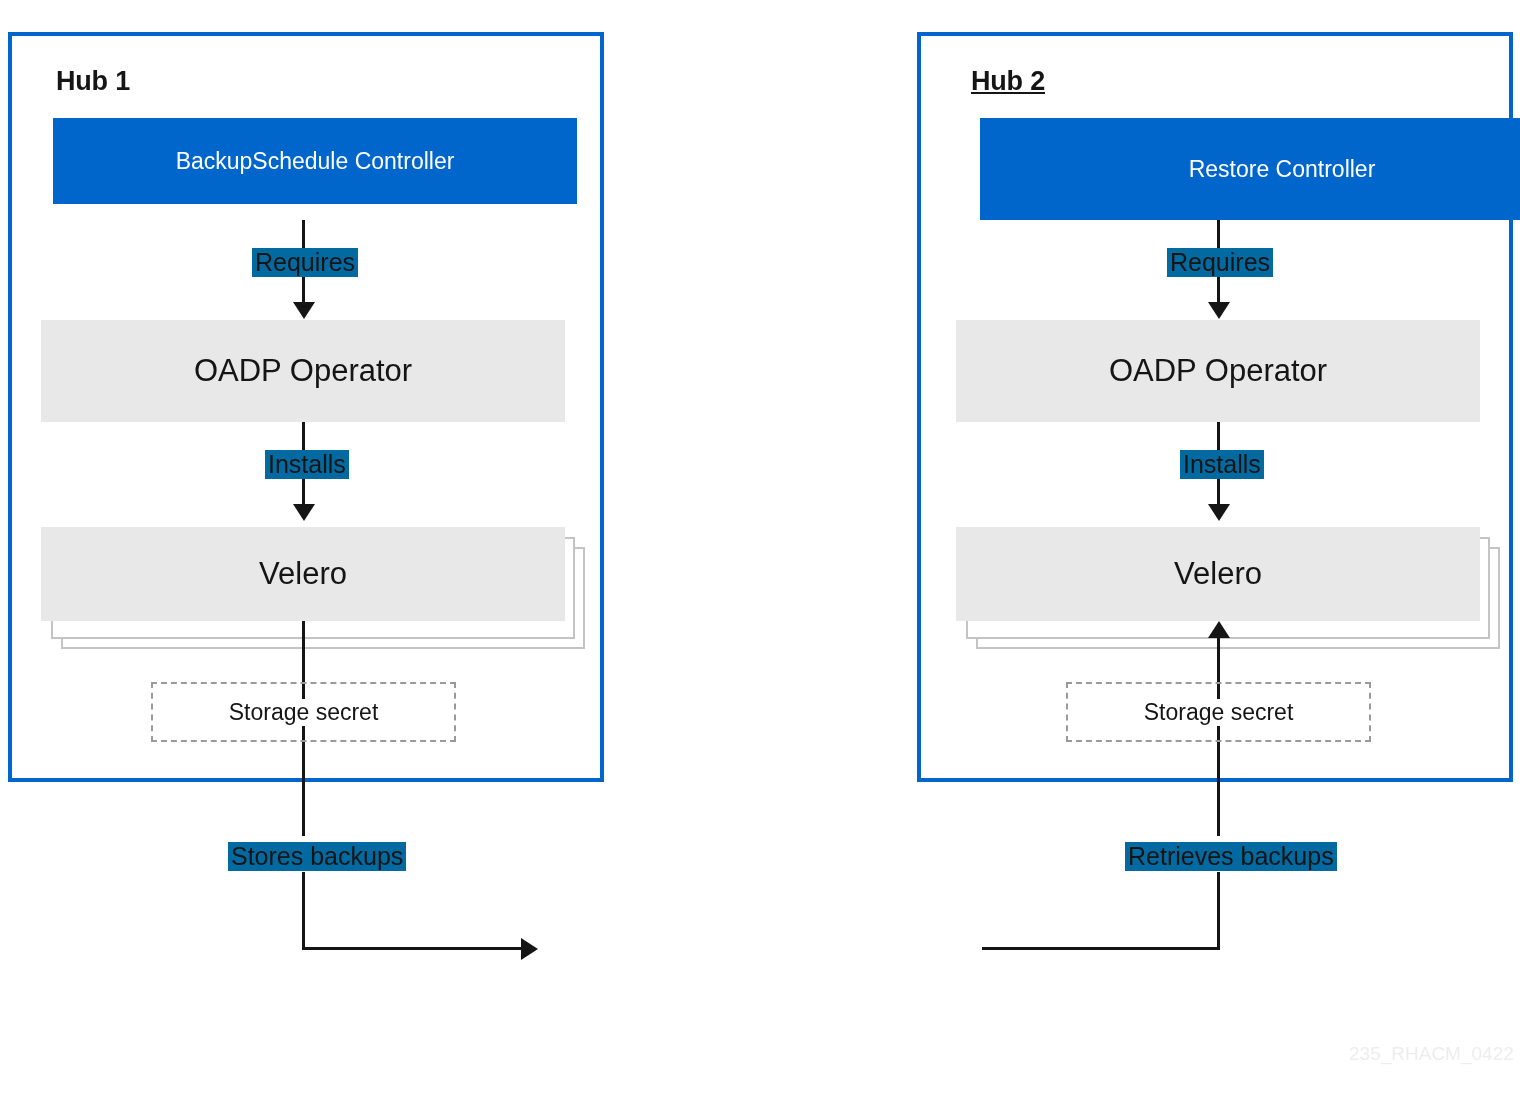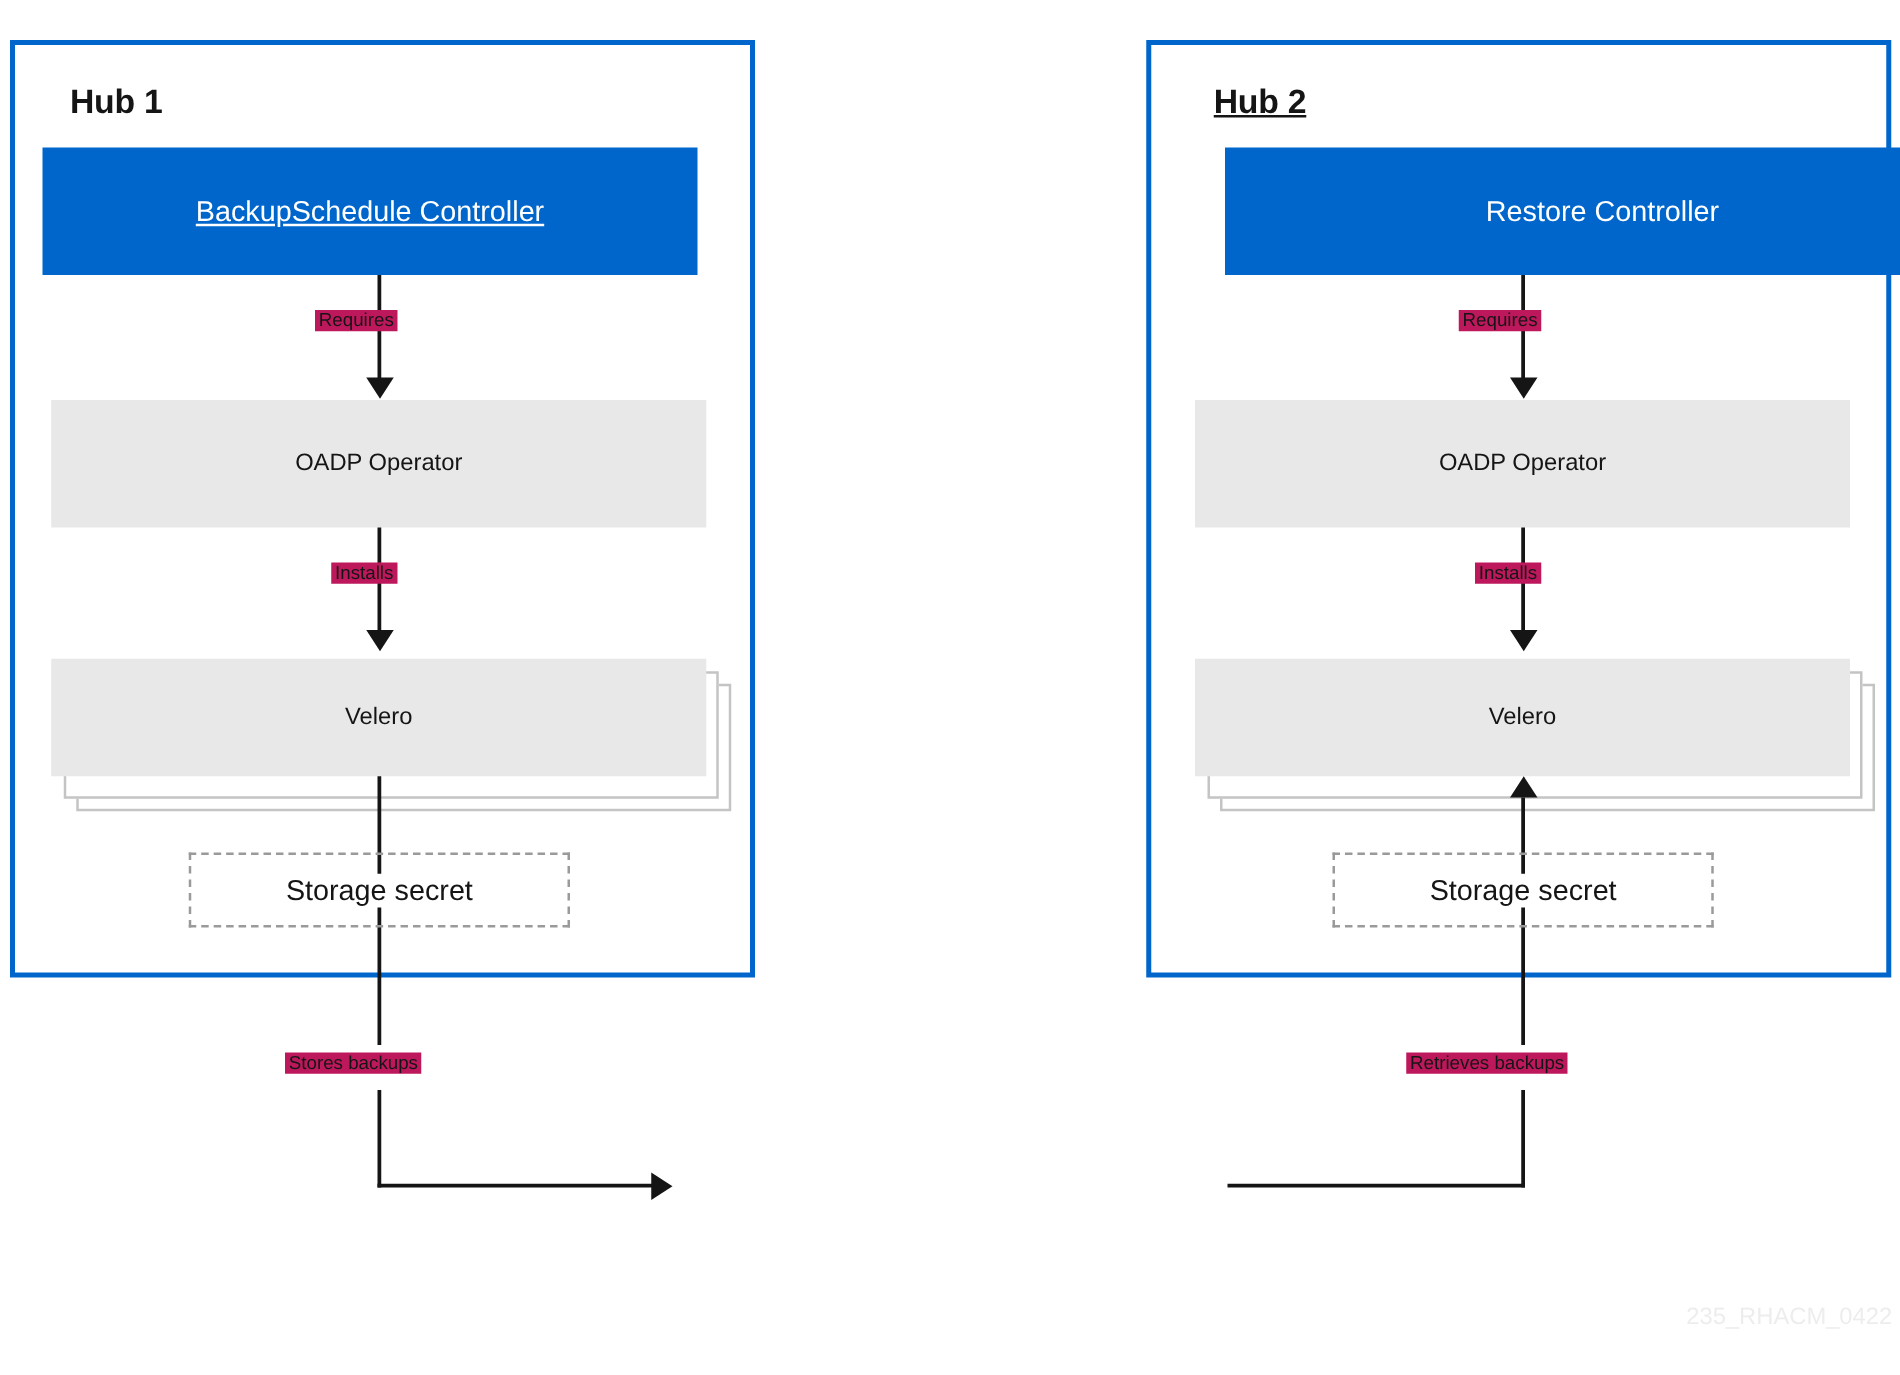--- a/index.html
+++ b/index.html
@@ -47,21 +47,21 @@
     text-align: center;
   }
   .node-blue {
     background: #0066cc;
     color: #ffffff;
     font-size: 23px;
   }
   .node-grey {
     background: #e8e8e8;
     color: #151515;
-    font-size: 19px;
+    font-size: 31px;
   }
   .node-dashed {
     border: 2px dashed #9a9a9a;
     background: transparent;
     color: #151515;
     font-size: 23px;
     font-weight: normal;
   }
   .node-outline {
     border: 2px solid #b0b0b0;
@@ -111,24 +111,24 @@
     width: 0;
     height: 0;
     border-top: 11px solid transparent;
     border-bottom: 11px solid transparent;
     border-left: 17px solid #151515;
   }
 
   
   .edge-label {
     position: absolute;
-    font-size: 15px;
+    font-size: 25px;
     color: #151515;
     white-space: nowrap;
-    background: #be185d;
+    background: #0369a1;
     padding: 0 3px;
   }
 
   
   .db-icon {
     margin-bottom: 10px;
   }
   .storage-caption {
     line-height: 1.3;
     font-size: 23px;
@@ -144,21 +144,21 @@
   }
 </style>
 </head>
 <body>
 
 <div id="canvas">
 
   <div class="hub" style="left:8px; top:32px; width:596px; height:750px;"></div>
   <div class="hub-title" style="left:41px; top:66px;">Hub 1</div>
 
-  <div class="node node-blue" style="left:34px; top:118px; width:524px; height:102px;text-decoration:underline;">
+  <div class="node node-blue" style="left:53px; top:118px; width:524px; height:86px;">
     <span>BackupSchedule Controller</span>
   </div>
 
   <div class="vline" style="left:302px; top:220px; width:3px; height:84px;"></div>
   <div class="arrow-down" style="left:293px; top:302px;"></div>
   <div class="edge-label" style="left:252px; top:248px;">Requires</div>
 
   <div class="node node-grey" style="left:41px; top:320px; width:524px; height:102px;">
     <span>OADP Operator</span>
   </div>

